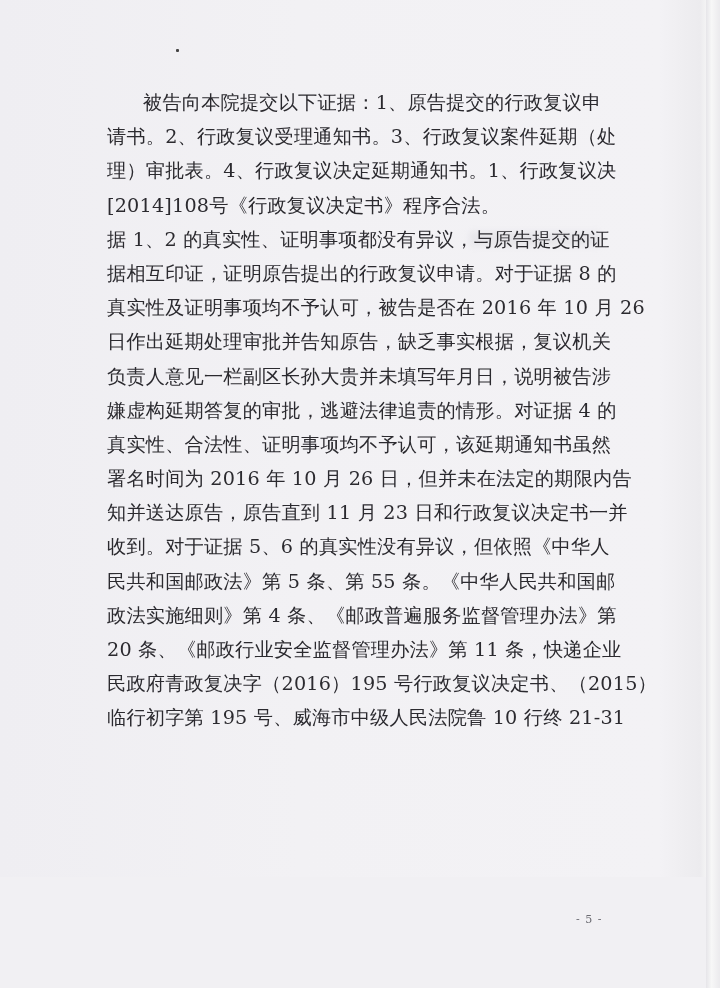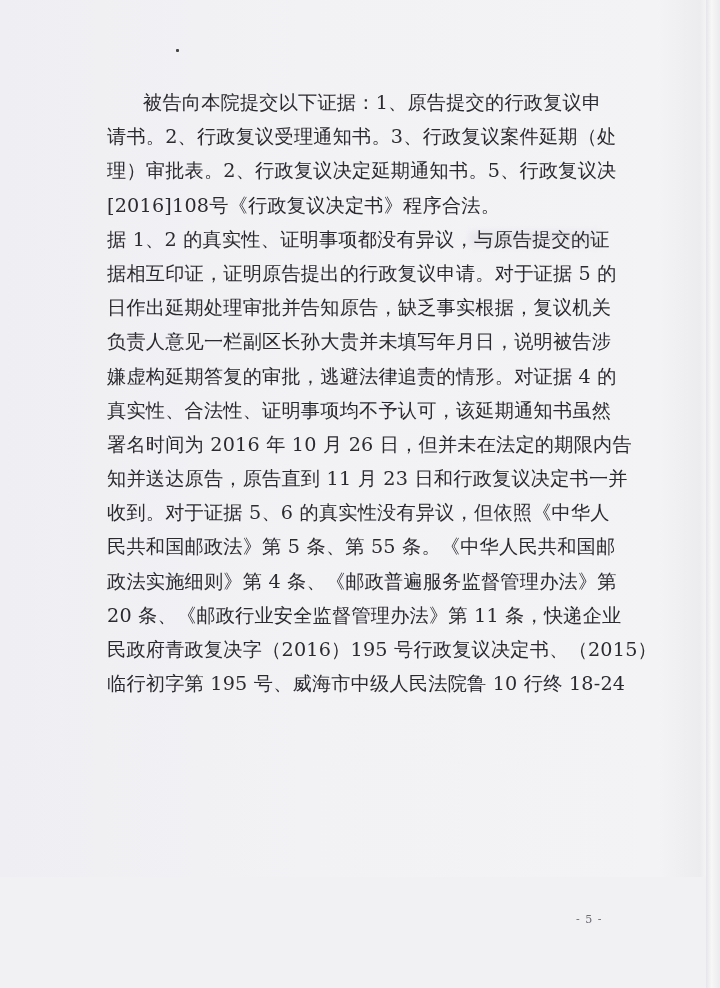--- a/index.html
+++ b/index.html
@@ -71,36 +71,37 @@
 
 <div class="page">
   <div class="edge-strip"></div>
   <div class="speck"></div>
   <div class="bleed"></div>
 
   <div class="body-text">
     <div class="paragraph">
       <div class="line indent">被告向本院提交以下证据：1、原告提交的行政复议申</div>
       <div class="line">请书。2、行政复议受理通知书。3、行政复议案件延期（处</div>
-      <div class="line">理）审批表。2、行政复议决定延期通知书。5、行政复议决</div>
-      <div class="line">[2016]108号《行政复议决定书》程序合法。</div>
+      <div class="line">理）审批表。4、行政复议决定延期通知书。1、行政复议决</div>
+      <div class="line">[2014]108号《行政复议决定书》程序合法。</div>
     </div>
     <div class="paragraph">
       <div class="line">据 1、2 的真实性、证明事项都没有异议，与原告提交的证</div>
-      <div class="line">据相互印证，证明原告提出的行政复议申请。对于证据 5 的</div>
+      <div class="line">据相互印证，证明原告提出的行政复议申请。对于证据 8 的</div>
+      <div class="line">真实性及证明事项均不予认可，被告是否在 2016 年 10 月 26</div>
       <div class="line">日作出延期处理审批并告知原告，缺乏事实根据，复议机关</div>
       <div class="line">负责人意见一栏副区长孙大贵并未填写年月日，说明被告涉</div>
       <div class="line">嫌虚构延期答复的审批，逃避法律追责的情形。对证据 4 的</div>
       <div class="line">真实性、合法性、证明事项均不予认可，该延期通知书虽然</div>
       <div class="line">署名时间为 2016 年 10 月 26 日，但并未在法定的期限内告</div>
       <div class="line">知并送达原告，原告直到 11 月 23 日和行政复议决定书一并</div>
       <div class="line">收到。对于证据 5、6 的真实性没有异议，但依照《中华人</div>
       <div class="line">民共和国邮政法》第 5 条、第 55 条。《中华人民共和国邮</div>
       <div class="line">政法实施细则》第 4 条、《邮政普遍服务监督管理办法》第</div>
       <div class="line">20 条、《邮政行业安全监督管理办法》第 11 条，快递企业</div>
       <div class="line">民政府青政复决字（2016）195 号行政复议决定书、（2015）</div>
-      <div class="line">临行初字第 195 号、威海市中级人民法院鲁 10 行终 18-24</div>
+      <div class="line">临行初字第 195 号、威海市中级人民法院鲁 10 行终 21-31</div>
       <div class="line"></div>
     </div>
   </div>
 
   <div class="page-number">- 5 -</div>
 </div>
 
 </body></html>

